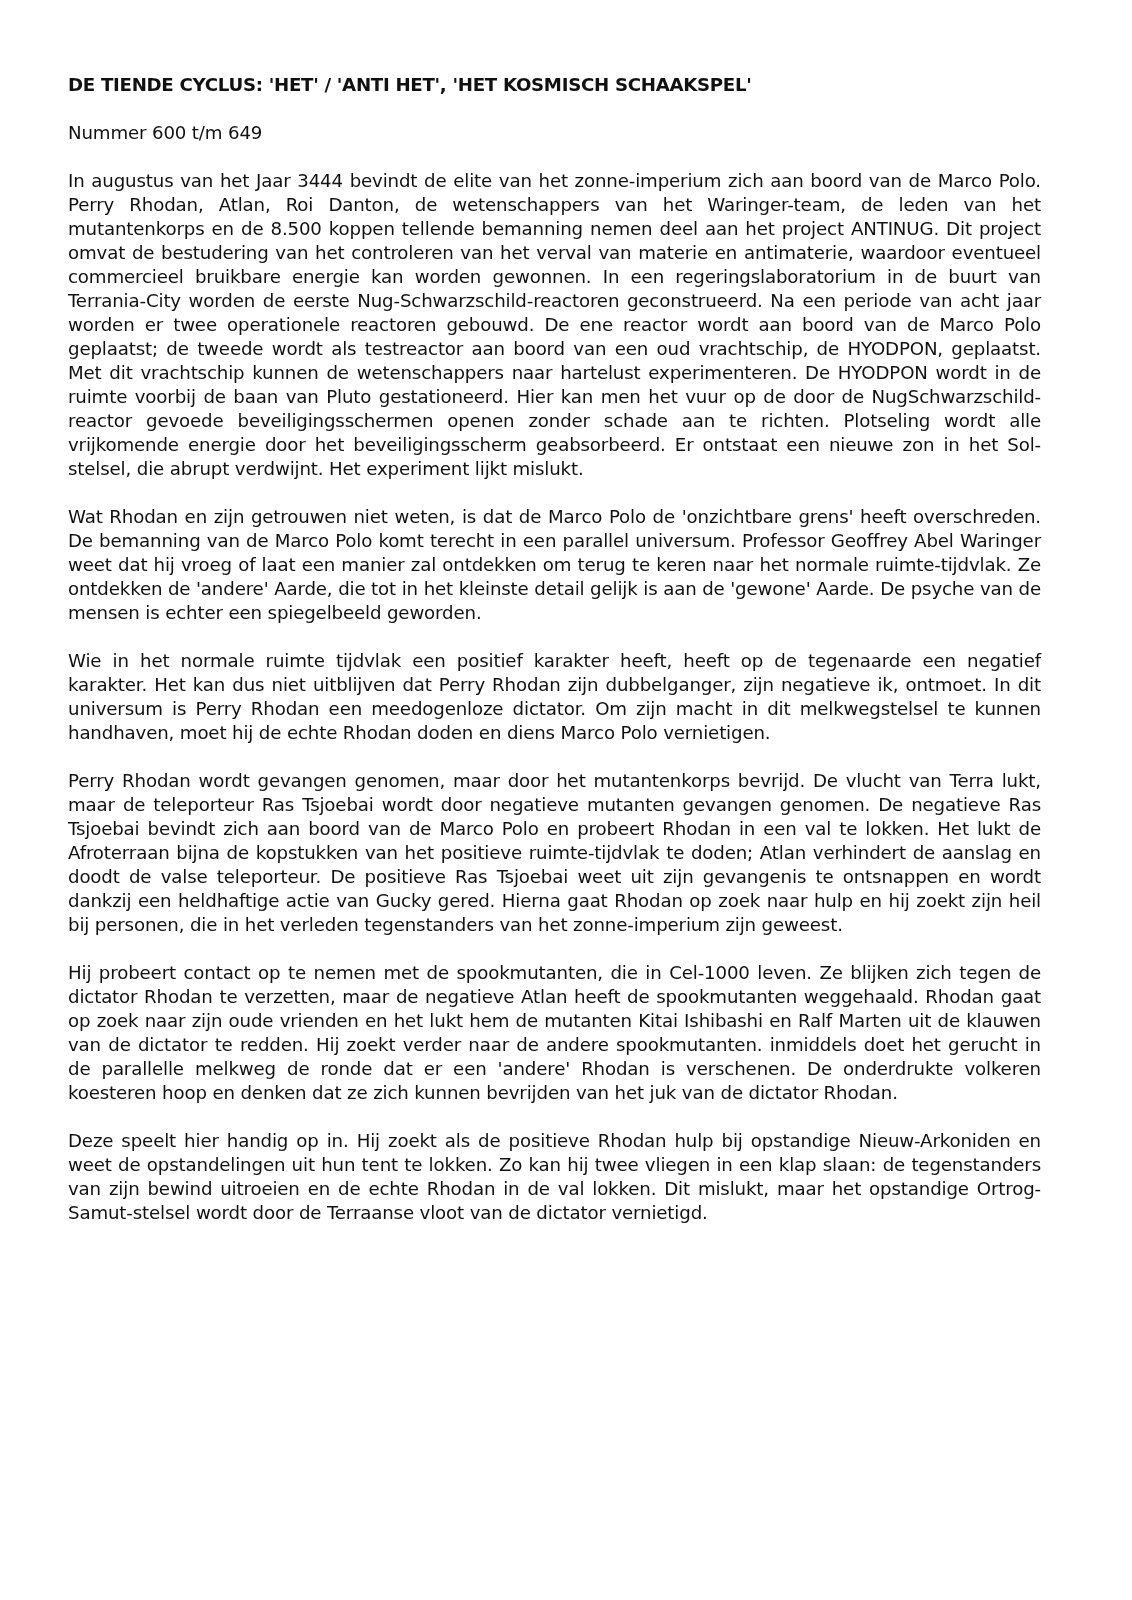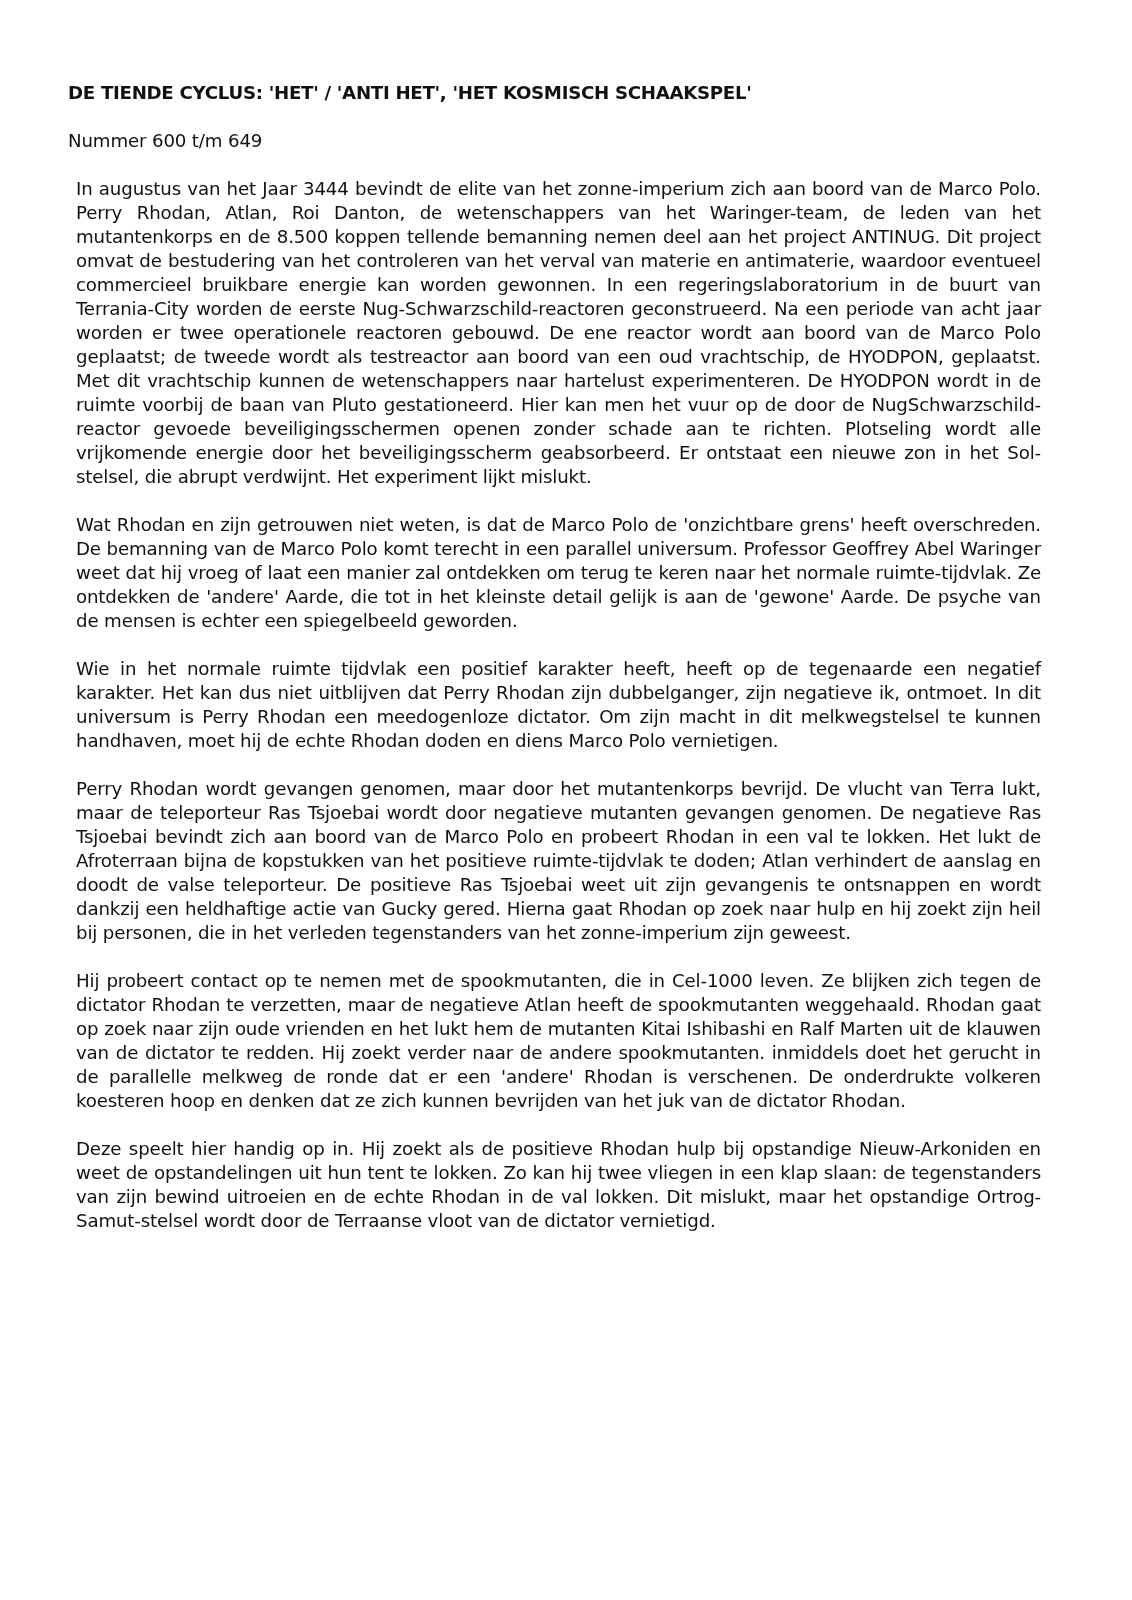--- a/index.html
+++ b/index.html
@@ -2,23 +2,23 @@
 <html><head>
 <meta charset="utf-8">
 <style>
   html, body { margin: 0; padding: 0; background: #ffffff; }
   body { width: 1132px; height: 1600px; position: relative; overflow: hidden; }
   .page {
     position: absolute; left: 68px; top: 73px; width: 973px;
     font-family: "DejaVu Sans", sans-serif; font-size: 18.2px; line-height: 24px;
     color: #111111; letter-spacing: -0.15px;
   }
-  .title { font-weight: bold; margin: 8px 0 24px 0; white-space: nowrap; letter-spacing: -0.3px; }
+  .title { font-weight: bold; margin: 0 0 24px 0; white-space: nowrap; letter-spacing: -0.3px; }
   .meta { margin: 13px 0 24px 0; }
-  .para { margin: 0 0 24px 8px; text-align: justify; }
+  .para { margin: 0 0 24px 0; text-align: justify; }
 </style>
 </head>
 <body>
 
 <div class="page">
   <p class="title">DE TIENDE CYCLUS: 'HET' / 'ANTI HET', 'HET KOSMISCH SCHAAKSPEL'</p>
   <p class="meta">Nummer 600 t/m 649</p>
   <p class="para">In augustus van het Jaar 3444 bevindt de elite van het zonne-imperium zich aan boord van de Marco Polo. Perry Rhodan, Atlan, Roi Danton, de wetenschappers van het Waringer-team, de leden van het mutantenkorps en de 8.500 koppen tellende bemanning nemen deel aan het project ANTINUG. Dit project omvat de bestudering van het controleren van het verval van materie en antimaterie, waardoor eventueel commercieel bruikbare energie kan worden gewonnen. In een regeringslaboratorium in de buurt van Terrania-City worden de eerste Nug-Schwarzschild-reactoren geconstrueerd. Na een periode van acht jaar worden er twee operationele reactoren gebouwd. De ene reactor wordt aan boord van de Marco Polo geplaatst; de tweede wordt als testreactor aan boord van een oud vrachtschip, de HYODPON, geplaatst. Met dit vrachtschip kunnen de wetenschappers naar hartelust experimenteren. De HYODPON wordt in de ruimte voorbij de baan van Pluto gestationeerd. Hier kan men het vuur op de door de NugSchwarzschild-reactor gevoede beveiligingsschermen openen zonder schade aan te richten. Plotseling wordt alle vrijkomende energie door het beveiligingsscherm geabsorbeerd. Er ontstaat een nieuwe zon in het Sol-stelsel, die abrupt verdwijnt. Het experiment lijkt mislukt.</p>
   <p class="para">Wat Rhodan en zijn getrouwen niet weten, is dat de Marco Polo de 'onzichtbare grens' heeft overschreden. De bemanning van de Marco Polo komt terecht in een parallel universum. Professor Geoffrey Abel Waringer weet dat hij vroeg of laat een manier zal ontdekken om terug te keren naar het normale ruimte-tijdvlak. Ze ontdekken de 'andere' Aarde, die tot in het kleinste detail gelijk is aan de 'gewone' Aarde. De psyche van de mensen is echter een spiegelbeeld geworden.</p>
   <p class="para">Wie in het normale ruimte tijdvlak een positief karakter heeft, heeft op de tegenaarde een negatief karakter. Het kan dus niet uitblijven dat Perry Rhodan zijn dubbelganger, zijn negatieve ik, ontmoet. In dit universum is Perry Rhodan een meedogenloze dictator. Om zijn macht in dit melkwegstelsel te kunnen handhaven, moet hij de echte Rhodan doden en diens Marco Polo vernietigen.</p>

